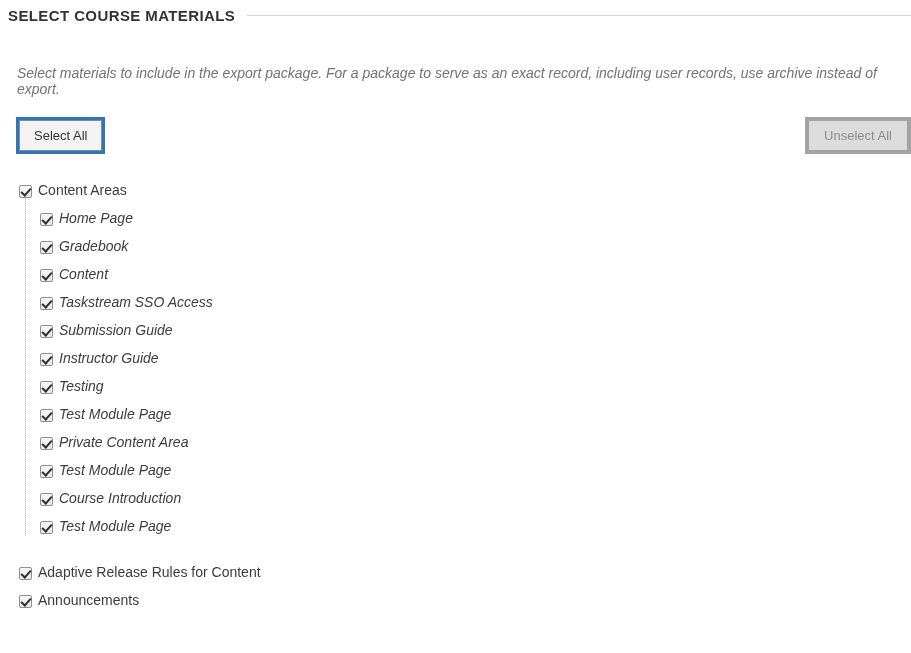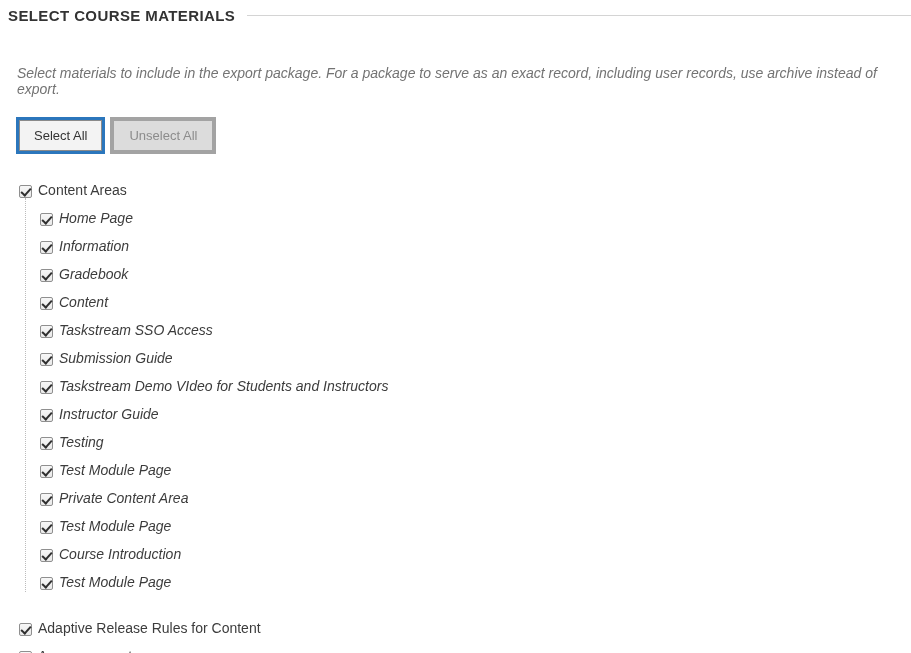--- a/index.html
+++ b/index.html
@@ -39,20 +39,21 @@
     font-size: 14px;
     font-style: italic;
     color: #737373;
   }
 
   
   .toolbar {
     margin: 20px 0 16px 19px;
     display: flex;
     align-items: center;
+    justify-content: space-between;
   }
   .btn {
     font-family: "Liberation Sans", sans-serif;
     font-size: 13px;
     cursor: pointer;
     line-height: 1;
   }
   .btn-select-all {
     background: #f3f3f3;
     border: 1px solid #8a8a8a;
@@ -135,24 +136,20 @@
     <span class="cb checked"></span>
     <label>Content Areas</label>
   </div>
 
   <div class="children" id="content-area-children">
   <div class="row">
     <span class="cb checked"></span>
     <label>Home Page</label>
   </div>
 
-  <div class="row">
-    <span class="cb checked"></span>
-    <label>Information</label>
-  </div>
 
   <div class="row">
     <span class="cb checked"></span>
     <label>Gradebook</label>
   </div>
 
   <div class="row">
     <span class="cb checked"></span>
     <label>Content</label>
   </div>
@@ -160,24 +157,20 @@
   <div class="row">
     <span class="cb checked"></span>
     <label>Taskstream SSO Access</label>
   </div>
 
   <div class="row">
     <span class="cb checked"></span>
     <label>Submission Guide</label>
   </div>
 
-  <div class="row">
-    <span class="cb checked"></span>
-    <label>Taskstream Demo VIdeo for Students and Instructors</label>
-  </div>
 
   <div class="row">
     <span class="cb checked"></span>
     <label>Instructor Guide</label>
   </div>
 
   <div class="row">
     <span class="cb checked"></span>
     <label>Testing</label>
   </div>

